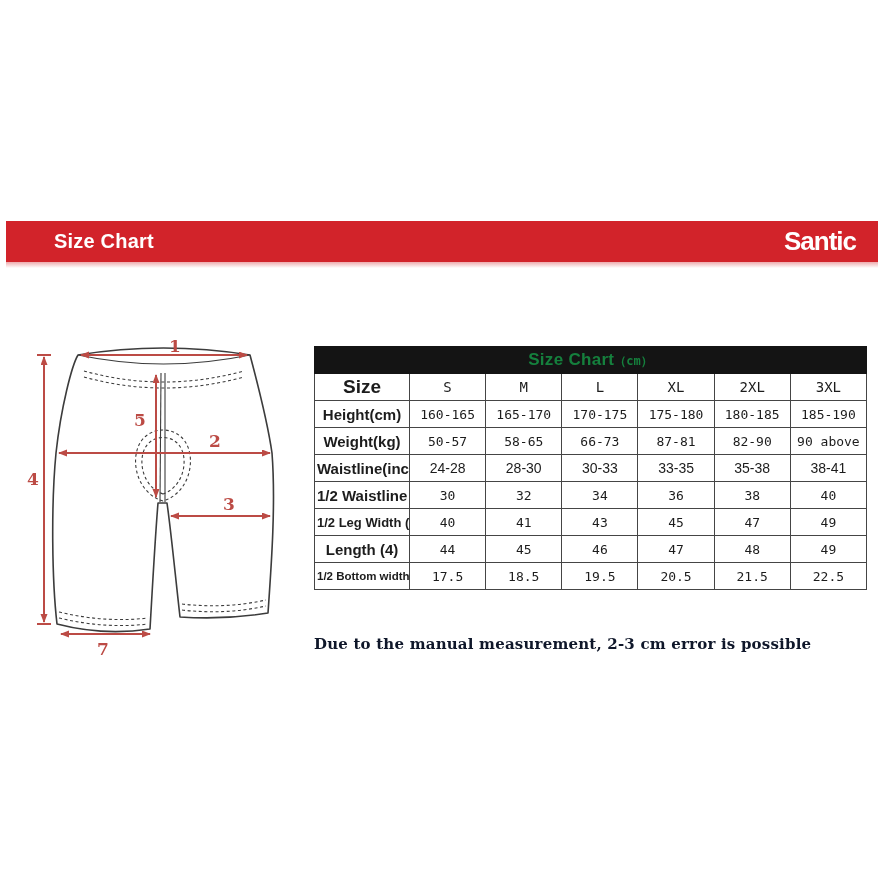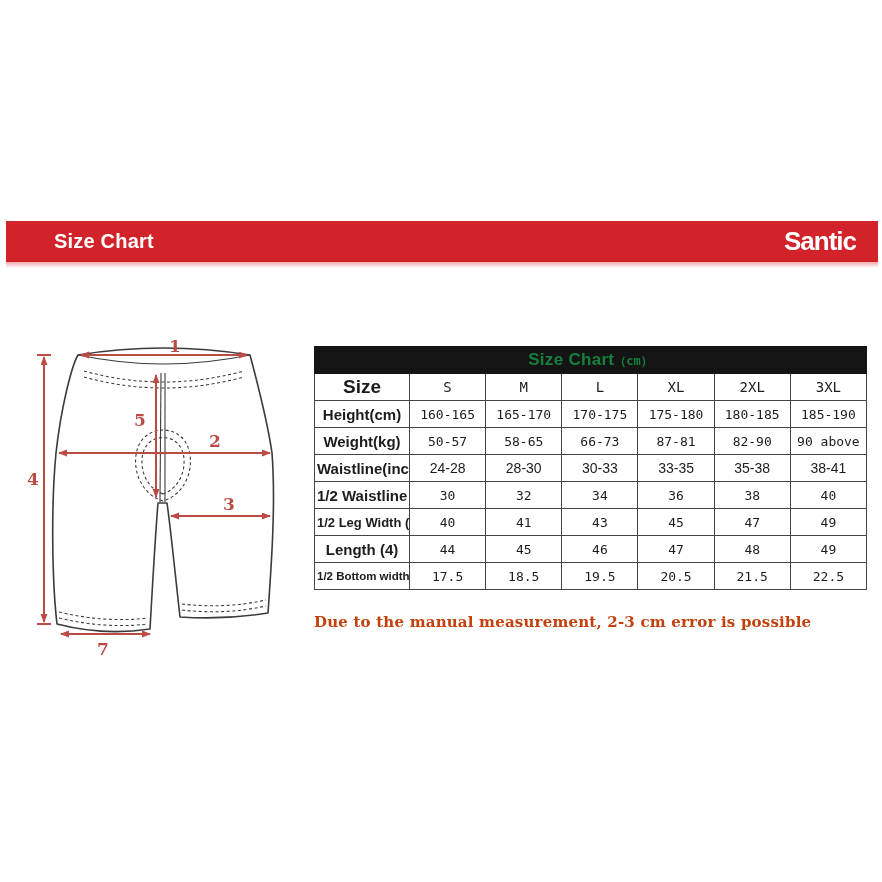--- a/index.html
+++ b/index.html
@@ -34,21 +34,21 @@
   .hdr-unit{font-size:12px;font-weight:bold;font-family:"DejaVu Sans Mono",monospace;}
   th.size-label{font-size:19px;font-weight:bold;}
   td.size-col{font-family:"DejaVu Sans Mono",monospace;font-size:14px;color:#222;}
   th.rowlabel{font-weight:bold;font-size:15px;}
   th.rowlabel.sm{font-size:13px;}
   th.rowlabel.xs{font-size:11.5px;}
   td.val{font-family:"DejaVu Sans Mono",monospace;font-size:13px;color:#2a2a2a;}
   tr.boldrow td.val{font-family:"Liberation Sans",sans-serif;font-weight:normal;font-size:14px;color:#111;}
 
   
-  .note{position:absolute;left:314px;top:613px;color:#c2410c;
+  .note{position:absolute;left:314px;top:635px;color:#0f172a;
         font-family:"DejaVu Serif",serif;font-weight:bold;font-size:15px;letter-spacing:.2px;}
 </style>
 </head>
 <body>
 
 <div class="page">
 
   <div class="banner">
     <span class="banner-title">Size Chart</span>
     <span class="brand">Santic</span>

